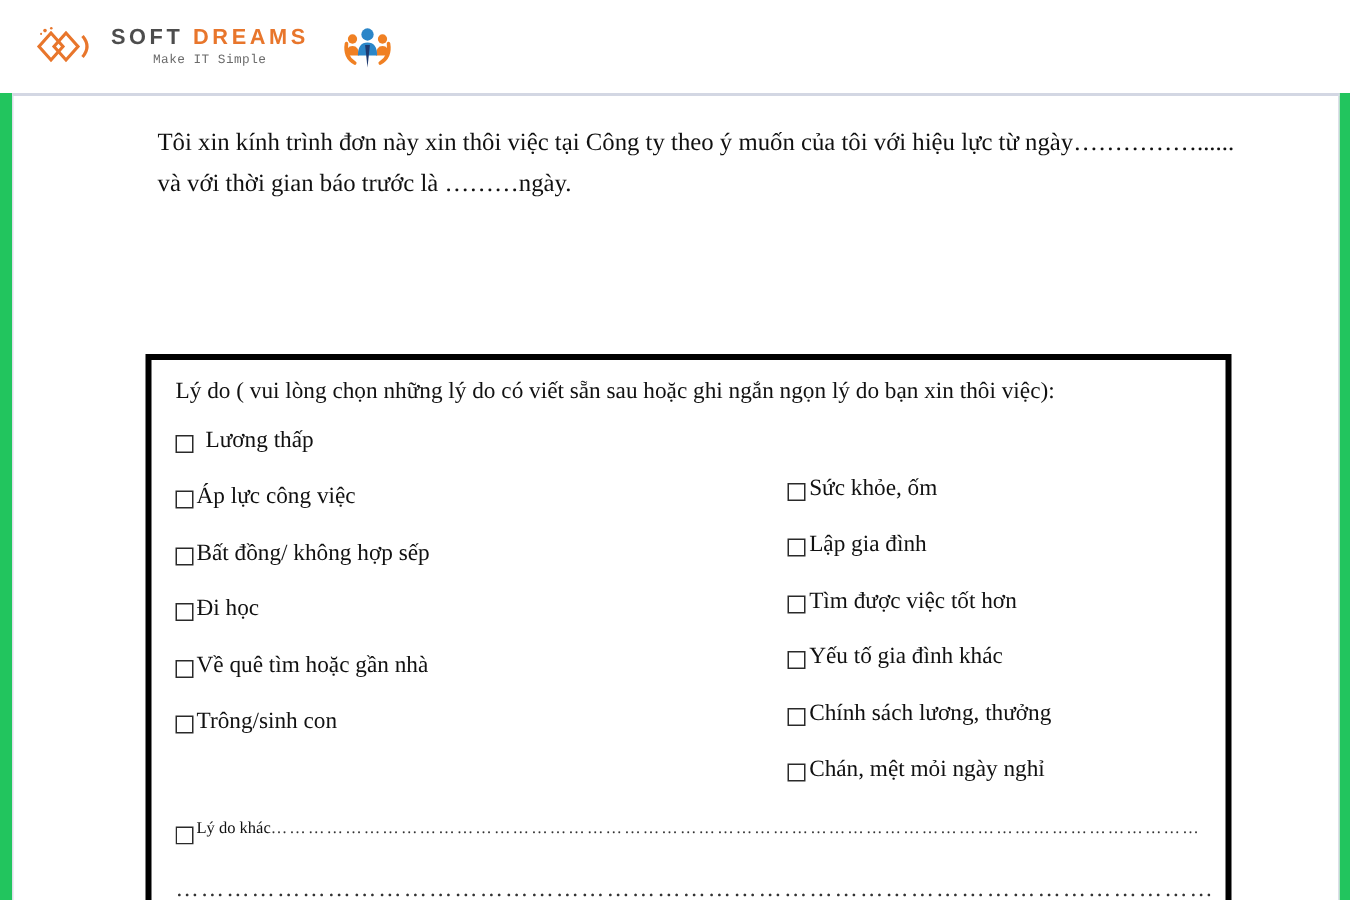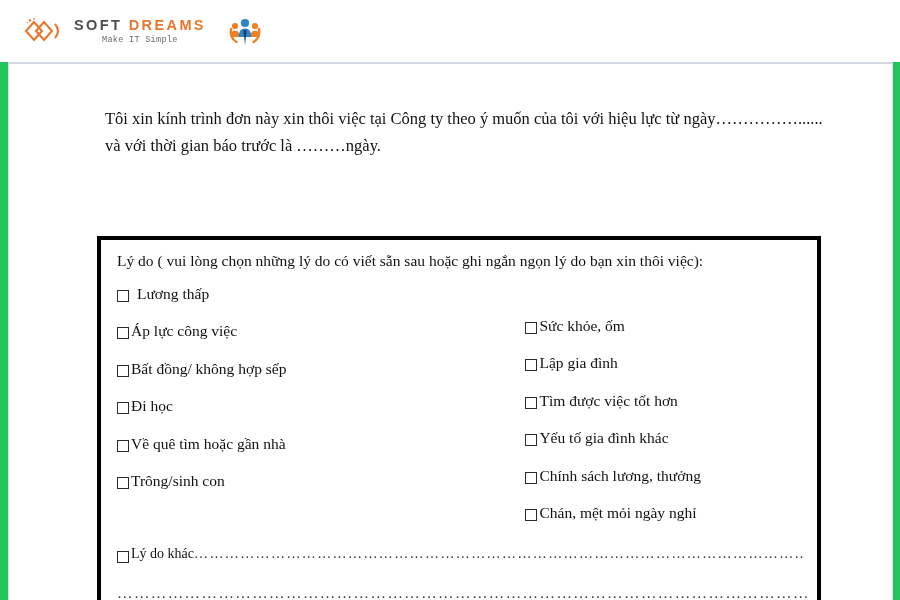--- a/index.html
+++ b/index.html
@@ -105,21 +105,20 @@
     border-top: 2px solid #d3d7e3;
     border-left: 1px solid #dcdfe8;
     border-right: 1px solid #dcdfe8;
     box-sizing: border-box;
   }
   .doc-body {
     position: absolute;
     left: 96px;
     top: 18px;
     width: 730px;
-    margin-top: 24px;
   }
 
   
   .para {
     font-size: 16.5px;
     color: #111111;
     line-height: 1.62;
     margin: 0 0 16px 0;
     text-align: left;
   }
@@ -180,21 +179,21 @@
     margin-left: 2px;
   }
   .item-label.spaced {
     margin-left: 8px;
   }
 
   
   .other-row {
     display: flex;
     align-items: flex-start;
-    font-size: 14px;
+    font-size: 11px;
     color: #111111;
     line-height: 1;
     margin-top: 4px;
     white-space: nowrap;
     overflow: hidden;
     justify-content: space-between;
   }
   .other-label {
     margin-left: 2px;
     flex: 0 0 auto;

